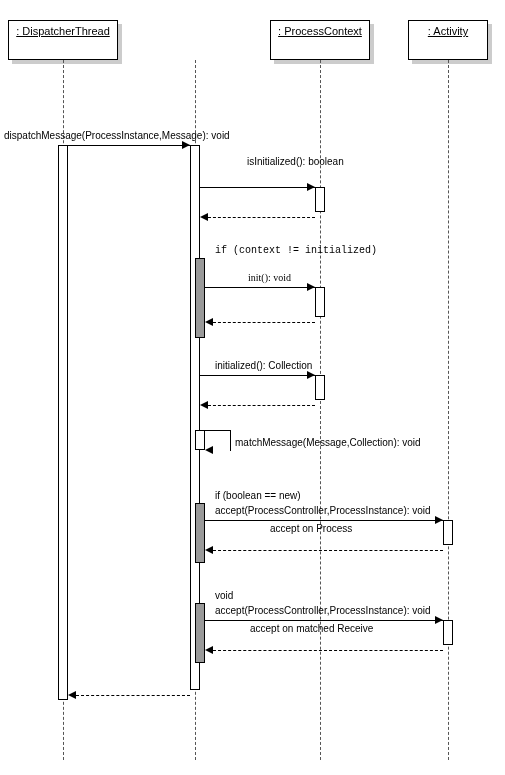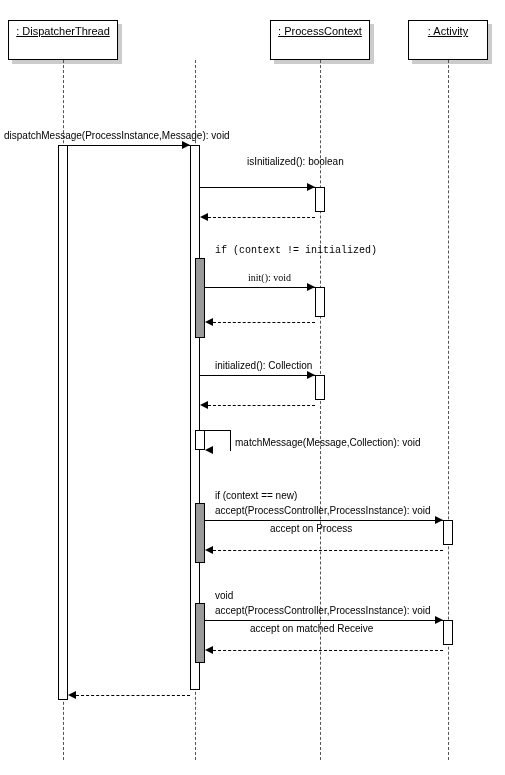--- a/index.html
+++ b/index.html
@@ -65,21 +65,21 @@
   <div class="arrow-right" style="left:307px; top:371px;"></div>
   <div class="activation" style="left:315px; top:375px; height:25px;"></div>
   <div class="msg-line dashed" style="left:208px; top:405px; width:107px;"></div>
   <div class="arrow-left" style="left:200px; top:401px;"></div>
 
   <div class="activation" style="left:195px; top:430px; height:20px;"></div>
   <div class="self-loop" style="left:205px; top:430px; width:25px; height:20px; border-bottom:none;"></div>
   <div class="arrow-left" style="left:205px; top:446px;"></div>
   <div class="msg-label" style="left:235px; top:437px;">matchMessage(Message,Collection): void</div>
 
-  <div class="msg-label" style="left:215px; top:490px;">if (context == new)</div>
+  <div class="msg-label" style="left:215px; top:490px;">if (boolean == new)</div>
   <div class="activation nested" style="left:195px; top:503px; height:60px;"></div>
 
   <div class="msg-label" style="left:215px; top:505px;">accept(ProcessController,ProcessInstance): void</div>
   <div class="msg-line" style="left:205px; top:520px; width:238px;"></div>
   <div class="arrow-right" style="left:435px; top:516px;"></div>
   <div class="msg-label" style="left:270px; top:523px;">accept on Process</div>
   <div class="activation" style="left:443px; top:520px; height:25px;"></div>
   <div class="msg-line dashed" style="left:213px; top:550px; width:230px;"></div>
   <div class="arrow-left" style="left:205px; top:546px;"></div>
 

